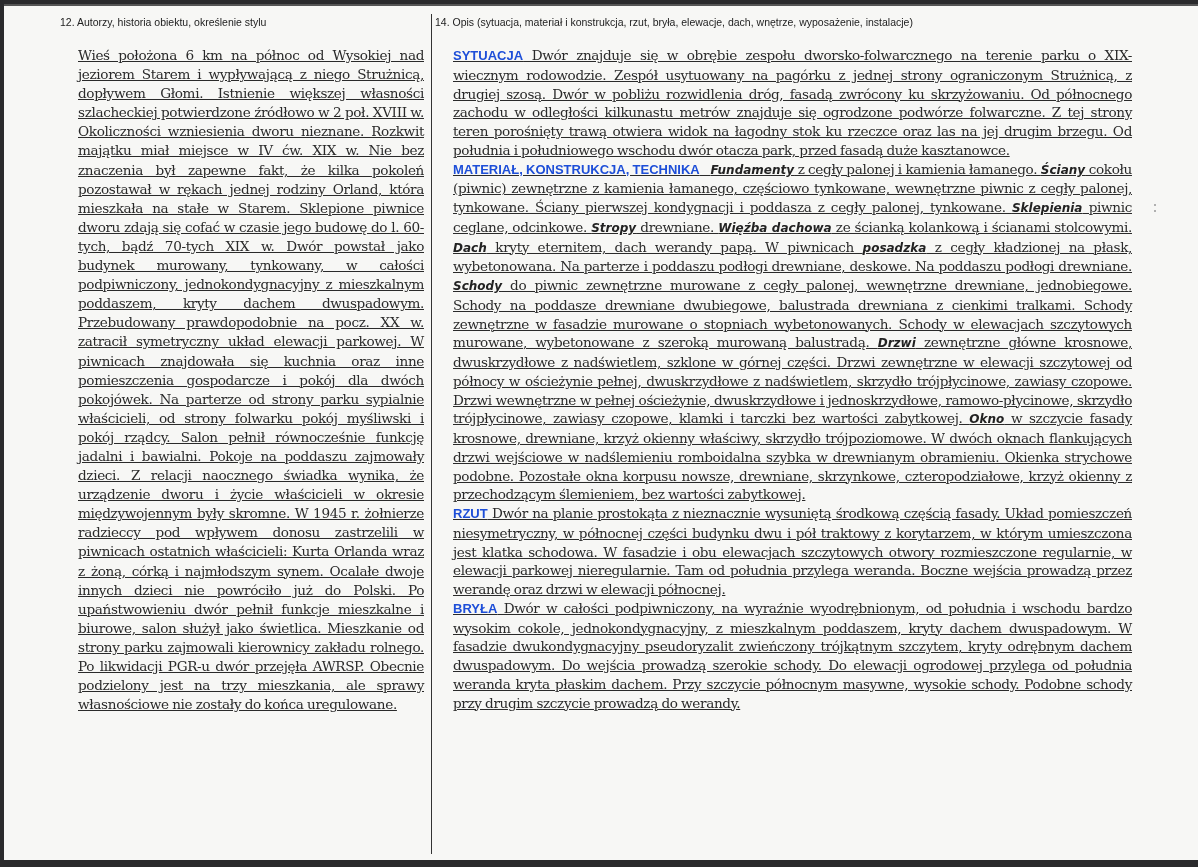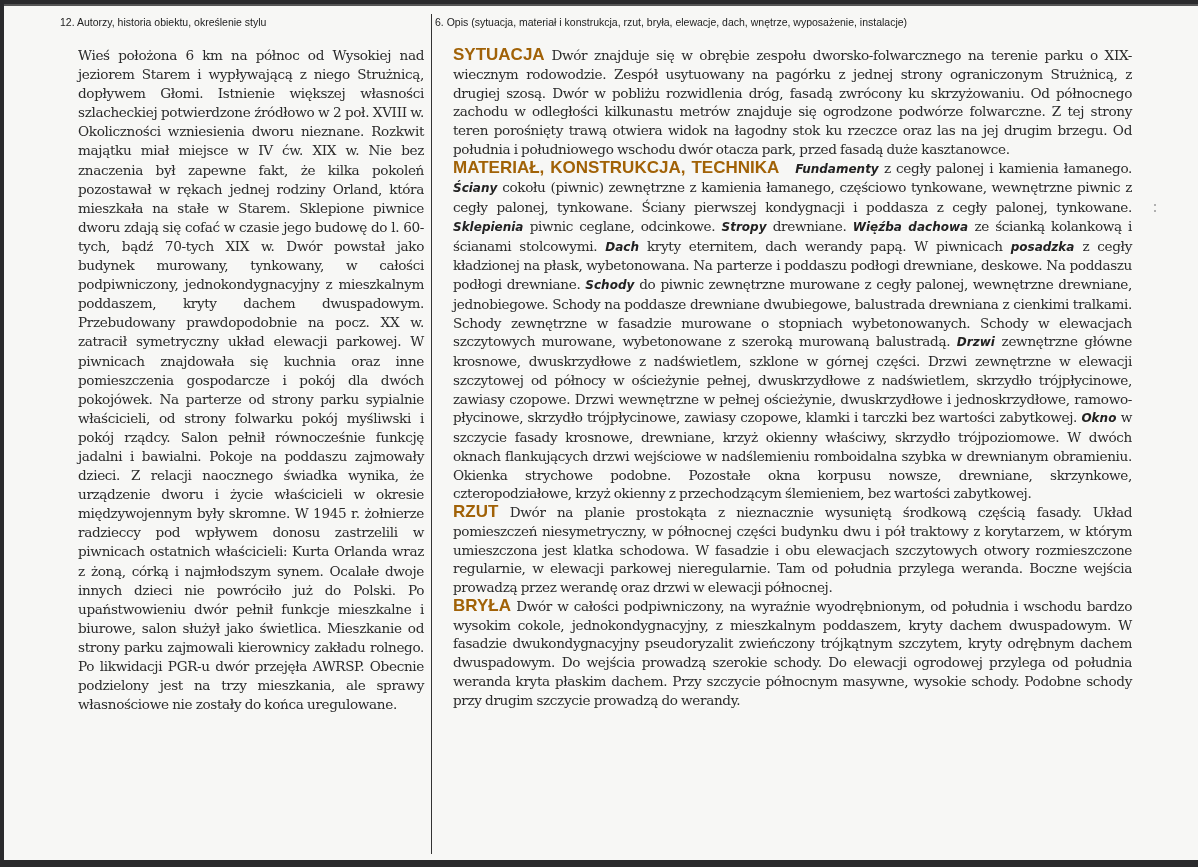--- a/index.html
+++ b/index.html
@@ -24,51 +24,52 @@
     font-size:10.5px; color:#222;
     white-space:nowrap;
   }
   #hdr-left { left:56px; }
   #hdr-right { left:431px; }
   .col {
     position:absolute; top:40px;
     font-family:"DejaVu Serif", serif;
     color:#2a2a2a;
     text-align:justify;
+    text-decoration:underline;
   }
   #col-left {
     left:74px; width:346px;
     font-size:13.6px; line-height:19.1px;
     letter-spacing:-0.35px; word-spacing:-0.5px;
   }
   #col-right {
     left:449px; width:679px;
     font-size:13.6px; line-height:18.75px;
     letter-spacing:-0.35px; word-spacing:-0.5px;
   }
   .para { margin:0; }
   .sec-label {
     font-family:"Liberation Sans", sans-serif;
-    font-weight:bold; font-size:17px; letter-spacing:0;
-    color:#a16207;
+    font-weight:bold; font-size:13px; letter-spacing:0;
+    color:#1d4ed8;
   }
   .kw {
     font-family:"DejaVu Sans", sans-serif;
     font-weight:bold; font-style:italic; font-size:12px;
     letter-spacing:0; color:#222;
   }
   .scan-dot { position:absolute; width:2px; height:2px; background:#999; border-radius:1px; }
 </style>
 </head>
 <body>
 
 <div class="page">
 
   <div class="col-header" id="hdr-left">12. Autorzy, historia obiektu, określenie stylu</div>
-  <div class="col-header" id="hdr-right">6. Opis (sytuacja, materiał i konstrukcja, rzut, bryła, elewacje, dach, wnętrze, wyposażenie, instalacje)</div>
+  <div class="col-header" id="hdr-right">14. Opis (sytuacja, materiał i konstrukcja, rzut, bryła, elewacje, dach, wnętrze, wyposażenie, instalacje)</div>
 
   <div class="divider"></div>
 
   <div class="col" id="col-left">
     <p class="para">Wieś położona 6 km na północ od Wysokiej nad jeziorem Starem i wypływającą z niego Strużnicą, dopływem Głomi. Istnienie większej własności szlacheckiej potwierdzone źródłowo w 2 poł. XVIII w. Okoliczności wzniesienia dworu nieznane. Rozkwit majątku miał miejsce w IV ćw. XIX w. Nie bez znaczenia był zapewne fakt, że kilka pokoleń pozostawał w rękach jednej rodziny Orland, która mieszkała na stałe w Starem. Sklepione piwnice dworu zdają się cofać w czasie jego budowę do l. 60-tych, bądź 70-tych XIX w. Dwór powstał jako budynek murowany, tynkowany, w całości podpiwniczony, jednokondygnacyjny z mieszkalnym poddaszem, kryty dachem dwuspadowym. Przebudowany prawdopodobnie na pocz. XX w. zatracił symetryczny układ elewacji parkowej. W piwnicach znajdowała się kuchnia oraz inne pomieszczenia gospodarcze i pokój dla dwóch pokojówek. Na parterze od strony parku sypialnie właścicieli, od strony folwarku pokój myśliwski i pokój rządcy. Salon pełnił równocześnie funkcję jadalni i bawialni. Pokoje na poddaszu zajmowały dzieci. Z relacji naocznego świadka wynika, że urządzenie dworu i życie właścicieli w okresie międzywojennym były skromne. W 1945 r. żołnierze radzieccy pod wpływem donosu zastrzelili w piwnicach ostatnich właścicieli: Kurta Orlanda wraz z żoną, córką i najmłodszym synem. Ocalałe dwoje innych dzieci nie powróciło już do Polski. Po upaństwowieniu dwór pełnił funkcje mieszkalne i biurowe, salon służył jako świetlica. Mieszkanie od strony parku zajmowali kierownicy zakładu rolnego. Po likwidacji PGR-u dwór przejęła AWRSP. Obecnie podzielony jest na trzy mieszkania, ale sprawy własnościowe nie zostały do końca uregulowane.</p>
   </div>
 
   <div class="col" id="col-right">
     <p class="para">
       <span class="sec-label">SYTUACJA</span><span> Dwór znajduje się w obrębie zespołu dworsko-folwarcznego na terenie parku o XIX-wiecznym rodowodzie. Zespół usytuowany na pagórku z jednej strony ograniczonym Strużnicą, z drugiej szosą. Dwór w pobliżu rozwidlenia dróg, fasadą zwrócony ku skrzyżowaniu. Od północnego zachodu w odległości kilkunastu metrów znajduje się ogrodzone podwórze folwarczne. Z tej strony teren porośnięty trawą otwiera widok na łagodny stok ku rzeczce oraz las na jej drugim brzegu. Od południa i południowego wschodu dwór otacza park, przed fasadą duże kasztanowce.</span>

